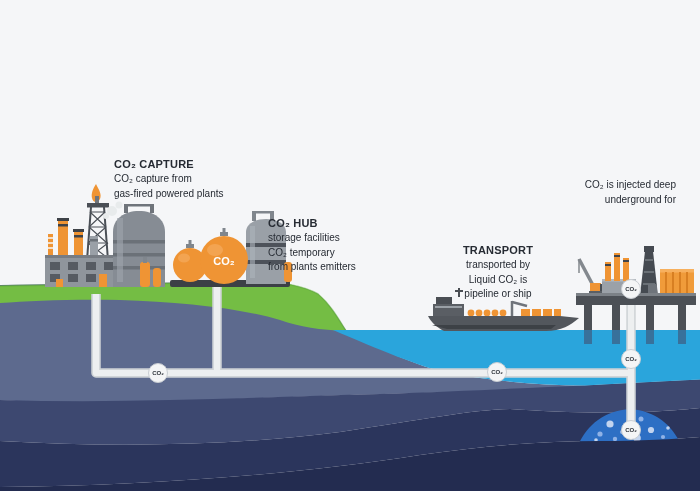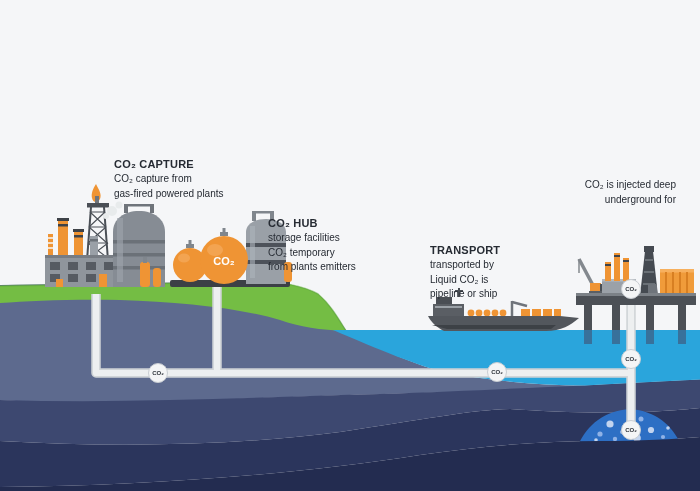--- a/index.html
+++ b/index.html
@@ -6,21 +6,21 @@
   .scene{
     position:relative;width:700px;height:491px;overflow:hidden;
     background:#f5f6f8;
     font-family:"Liberation Sans","DejaVu Sans",sans-serif;
     color:#262b33;
   }
   .scene svg{position:absolute;left:0;top:0;}
   .label{position:absolute;z-index:5;}
   .label .title{font-weight:bold;font-size:11px;letter-spacing:.2px;margin-bottom:2px;}
   .label .line{font-size:10px;line-height:14.5px;}
-  .label.align-center{}
+  .label.align-center{text-align:center;}
   .label.align-right{text-align:right;}
   #label-capture{left:114px;top:158px;}
   #label-hub{left:268px;top:217px;}
   #label-transport{left:430px;top:244px;width:136px;}
   #label-storage{right:24px;top:178px;}
 </style>
 </head>
 <body>
 
 <div class="scene">

